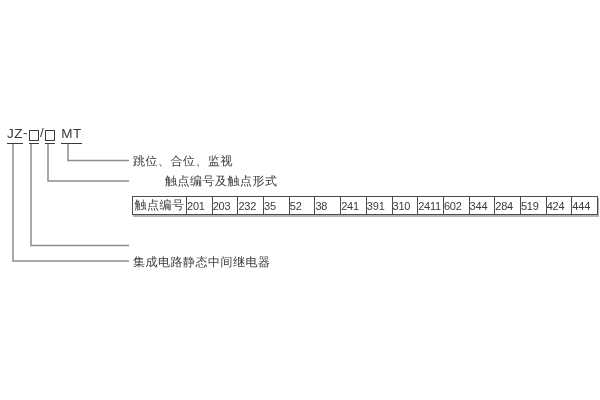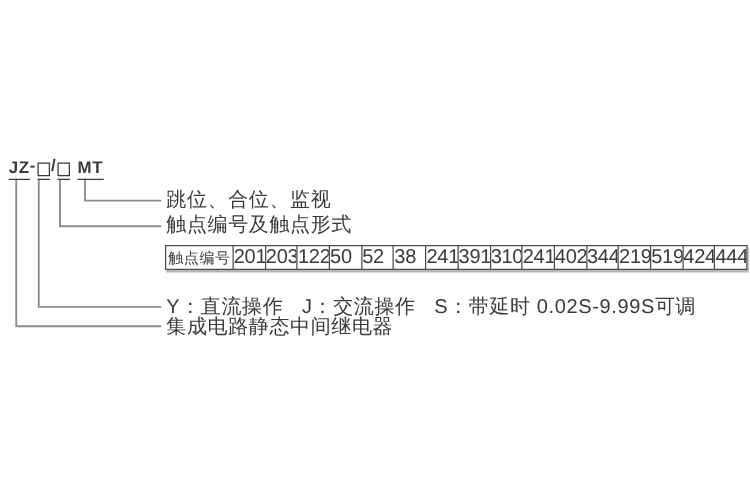--- a/index.html
+++ b/index.html
@@ -17,53 +17,53 @@
     color:var(--text);
     overflow:hidden;
   }
   .connectors{position:absolute;left:0;top:0;pointer-events:none;}
   .connectors path{fill:none;stroke:var(--line);stroke-width:1.5;}
 
   
   .model{
     position:absolute;left:7px;top:126px;
     display:flex;align-items:flex-end;
-    font-size:13.5px;font-weight:bold;letter-spacing:0.5px;
+    font-size:13.5px;font-weight:normal;letter-spacing:0.5px;
     line-height:14px;
   }
   .model .u{border-bottom:1.5px solid var(--text);padding-bottom:2px;}
   .model .nu{padding-bottom:3.5px;}
   .model .box-wrap{padding-bottom:2px;margin:0 1px;}
   .model .box{display:block;width:8px;height:9px;border:1.5px solid var(--text);background:var(--bg);}
   .model .gap{width:5px;}
 
   .callout{
     position:absolute;left:133px;
-    font-size:16px;line-height:14px;
+    font-size:12px;line-height:14px;
     white-space:pre;letter-spacing:0.5px;text-align:center;
   }
   .callout-1{top:154px;}
-  .callout-2{top:174px;}
+  .callout-2{top:174px;margin-left:32px;}
   .callout-3{top:239px;}
-  .callout-4{top:255px;font-family:Liberation Mono, monospace;}
+  .callout-4{top:255px;}
 
   .contact-table{
     position:absolute;left:132px;top:196px;
     width:466px;border-collapse:collapse;table-layout:fixed;
     box-shadow:1px 2px 0 rgba(120,120,120,0.55);
     background:var(--bg);
   }
   .contact-table th,.contact-table td{
     border:1px solid var(--table-border);
     font-weight:normal;vertical-align:middle;
     height:17px;padding:0;overflow:hidden;
     color:var(--text);
   }
   .contact-table th{font-size:12px;letter-spacing:0.5px;}
-  .contact-table td{font-size:16px;letter-spacing:-0.2px;}
+  .contact-table td{font-size:11px;letter-spacing:-0.2px;}
 </style>
 </head>
 <body>
 
 <div class="stage">
 
   <svg class="connectors" width="600" height="400" viewBox="0 0 600 400" aria-hidden="true">
     <path d="M13,143 V261 H129"></path>
     <path d="M31,143 V245.5 H129"></path>
     <path d="M48,143 V181 H129"></path>
@@ -106,35 +106,34 @@
         <col>
         <col>
         <col>
         <col>
       </colgroup>
     <tbody>
         <tr>
           <th>触点编号</th>
           <td>201</td>
           <td>203</td>
-          <td>122</td>
-          <td>50</td>
+          <td>232</td>
+          <td>35</td>
           <td>52</td>
           <td>38</td>
           <td>241</td>
           <td>391</td>
           <td>310</td>
           <td>2411</td>
-          <td>402</td>
+          <td>602</td>
           <td>344</td>
-          <td>219</td>
+          <td>284</td>
           <td>519</td>
           <td>424</td>
           <td>444</td>
         </tr>
       </tbody>
   </table>
 
-  <div class="callout callout-3">Y：直流操作   J：交流操作   S：带延时 0.02S-9.99S可调</div>
 
   <div class="callout callout-4">集成电路静态中间继电器</div>
 
 </div>
 
 </body></html>

